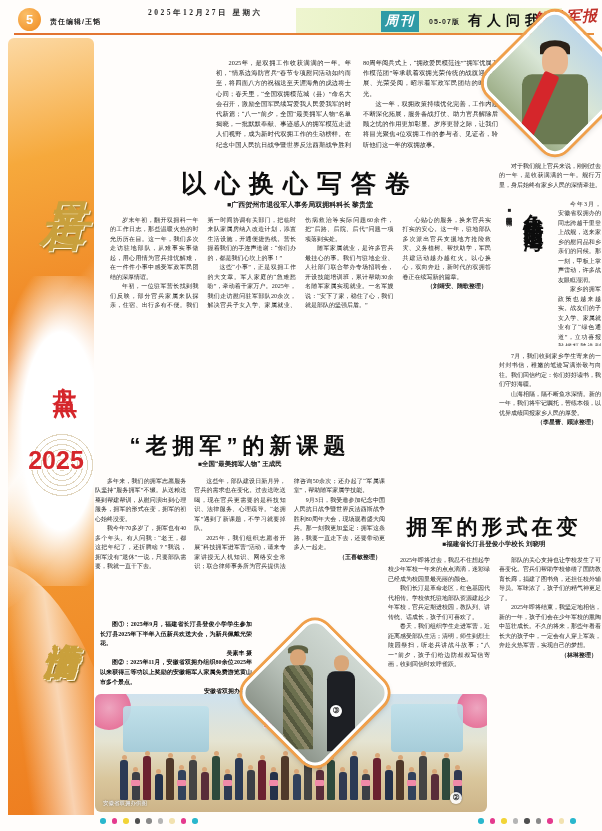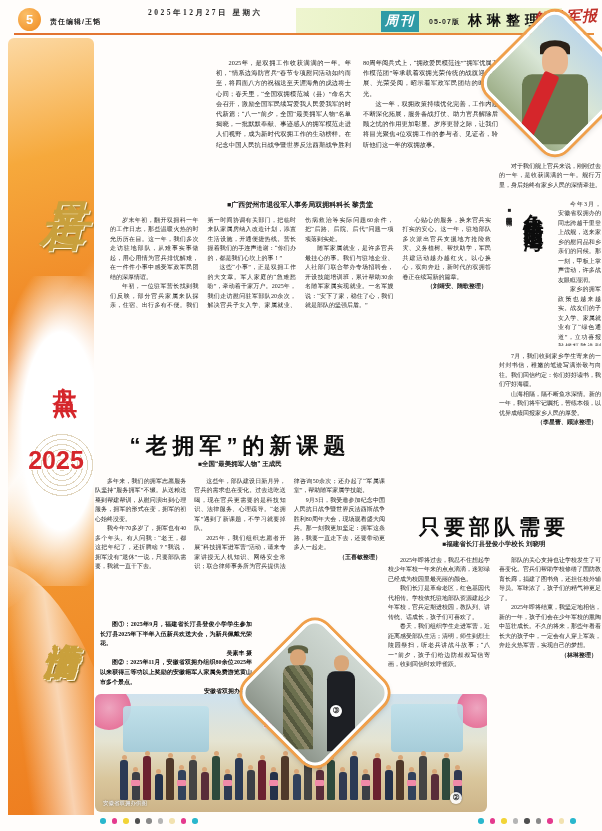--- a/index.html
+++ b/index.html
@@ -148,21 +148,21 @@
 <body>
 
 <div class="page">
 
   <div class="hdr-strip"></div>
   <div class="pagenum">5</div>
   <div class="ed">责任编辑/王韬</div>
   <div class="date">2025年12月27日 星期六</div>
   <div class="mh-sub">周刊</div>
   <div class="mh-ed">05-07版</div>
-  <div class="mh-sec">林琳整理</div>
+  <div class="mh-sec">有人问我</div>
   <div class="brand">解放军报</div>
   <div class="hdr-rule"></div>
 
   <aside class="sidebar">
     <div class="wave1"></div>
     <div class="sb-white"></div>
     <div class="wave2"></div>
     <div class="sb-zuyin">足音</div>
     <div class="sb-pandian">盘点</div>
     <div class="sb-rings"></div>
@@ -178,20 +178,21 @@
 
   <div class="photo-top">
     <div class="pt-scene">
       <div class="pt-hair"></div>
       <div class="pt-head"></div>
       <div class="pt-body"></div>
       <div class="pt-sash"></div>
     </div>
   </div>
 
+  <h1 class="a-title" id="a1-title">以心换心写答卷</h1>
   <div class="a-byline" id="a1-byline">■广西贺州市退役军人事务局双拥科科长 黎贵堂</div>
   <div class="a-body" id="a1-body">
     <p>岁末年初，翻开双拥科一年的工作日志，那些温暖火热的时光历历在目。这一年，我们多次走访驻地部队，从难事实事做起，用心用情为官兵排忧解难，在一件件小事中感受军政军民团结的深厚情谊。</p>
     <p>年初，一位驻军营长找到我们反映，部分官兵家属来队探亲，住宿、出行多有不便。我们第一时间协调有关部门，把临时来队家属房纳入改造计划，添置生活设施，开通便捷热线。营长握着我们的手连声道谢：“你们办的，都是我们心坎上的事！”</p>
     <p>这些“小事”，正是双拥工作的大文章。军人家庭的“急难愁盼”，牵动着千家万户。2025年，我们走访慰问驻军部队20余次，解决官兵子女入学、家属就业、伤病救治等实际问题60余件，把“后路、后院、后代”问题一项项落到实处。</p>
     <p>随军家属就业，是许多官兵最挂心的事。我们与驻地企业、人社部门联合举办专场招聘会，开设技能培训班，累计帮助30余名随军家属实现就业。一名军嫂说：“安下了家，稳住了心，我们就是部队的坚强后盾。”</p>
     <p>心贴心的服务，换来官兵实打实的安心。这一年，驻地部队多次派出官兵支援地方抢险救灾、义务植树、帮扶助学，军民共建活动越办越红火。以心换心，双向奔赴，新时代的双拥答卷正在续写新的篇章。</p>
     <div class="a-credit">（刘靖安、隋歌整理）</div>
   </div>
 
@@ -223,21 +224,21 @@
 
   <div class="captions">
     <p>图①：2025年9月，福建省长汀县登俊小学学生参加长汀县2025年下半年入伍新兵欢送大会，为新兵佩戴光荣花。</p>
     <div class="cap-credit">吴素丰 摄</div>
     <p>图②：2025年11月，安徽省双拥办组织80余位2025年以来获得三等功以上奖励的安徽籍军人家属免费游览黄山市多个景点。</p>
     <div class="cap-credit">安徽省双拥办供图</div>
     <p>图③：广西贺州市退役军人事务局双拥科科长黎贵堂（右）到武警广西总队贺州支队走访，了解官兵需求。</p>
     <div class="cap-credit">叶枫男 摄</div>
   </div>
 
-  <h2 class="a-title" id="a4-title">只要部队需要</h2>
+  <h2 class="a-title" id="a4-title">拥军的形式在变</h2>
   <div class="a-byline" id="a4-byline">■福建省长汀县登俊小学校长 刘晓明</div>
   <div class="a-body" id="a4-body">
     <p>2025年即将过去，我忍不住想起学校少年军校一年来的点点滴滴，迷彩绿已经成为校园里最亮丽的颜色。</p>
     <p>我们长汀是革命老区，红色基因代代相传。学校依托驻地部队资源建起少年军校，官兵定期进校园，教队列、讲传统、话成长，孩子们可喜欢了。</p>
     <p>春天，我们组织学生走进军营，近距离感受部队生活；清明，师生到烈士陵园祭扫，听老兵讲战斗故事；“八一”前夕，孩子们给边防叔叔写信寄画，收到回信时欢呼雀跃。</p>
     <p>部队的关心支持也让学校发生了可喜变化。官兵们帮助学校修缮了国防教育长廊，捐建了图书角，还担任校外辅导员。军味浓了，孩子们的精气神更足了。</p>
     <p>2025年即将结束，我坚定地相信，新的一年，孩子们会在少年军校的熏陶中茁壮成长。不久的将来，那些年看着长大的孩子中，一定会有人穿上军装，奔赴火热军营，实现自己的梦想。</p>
     <div class="a-credit">（林琳整理）</div>
   </div>
 

